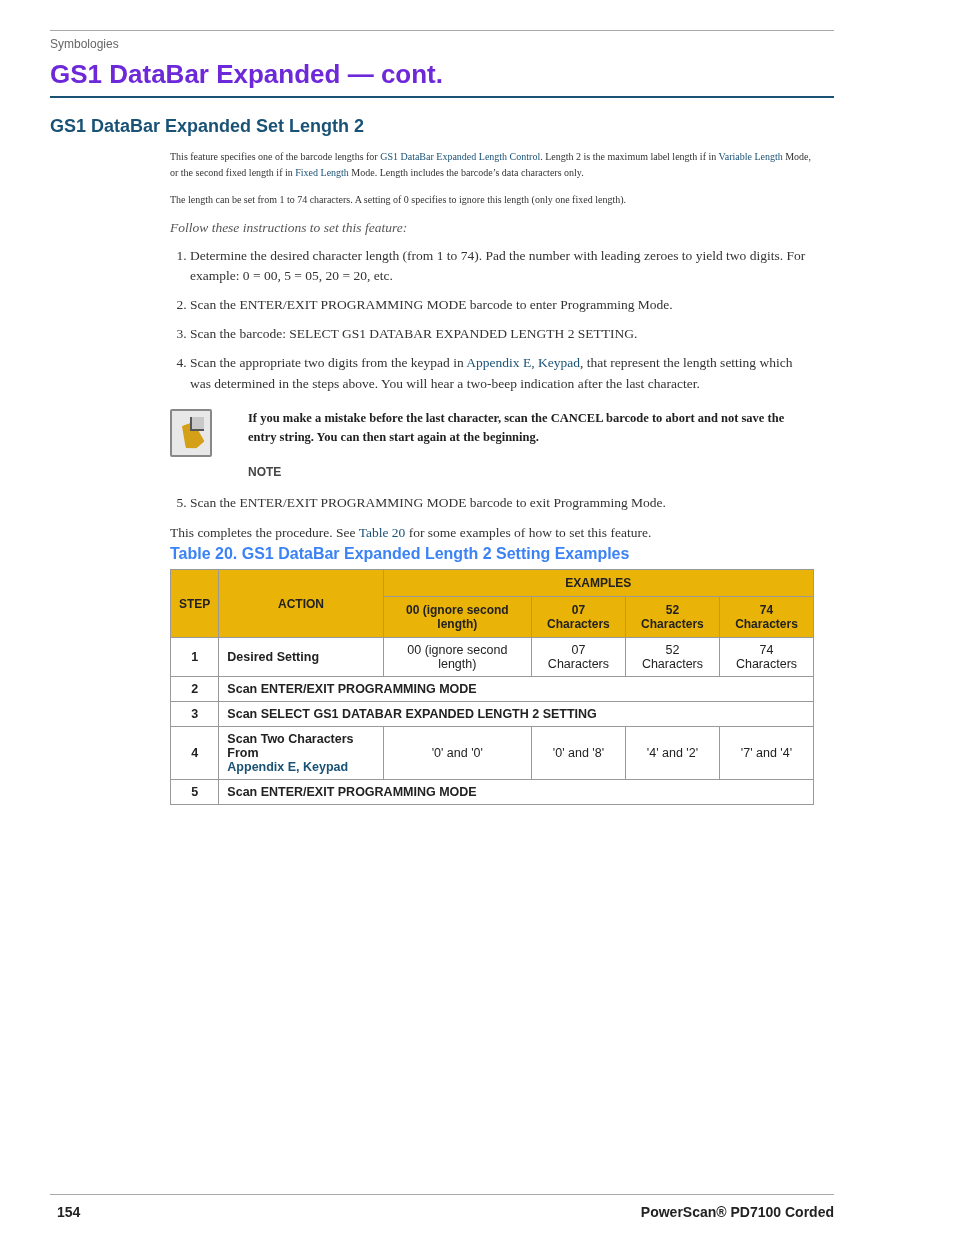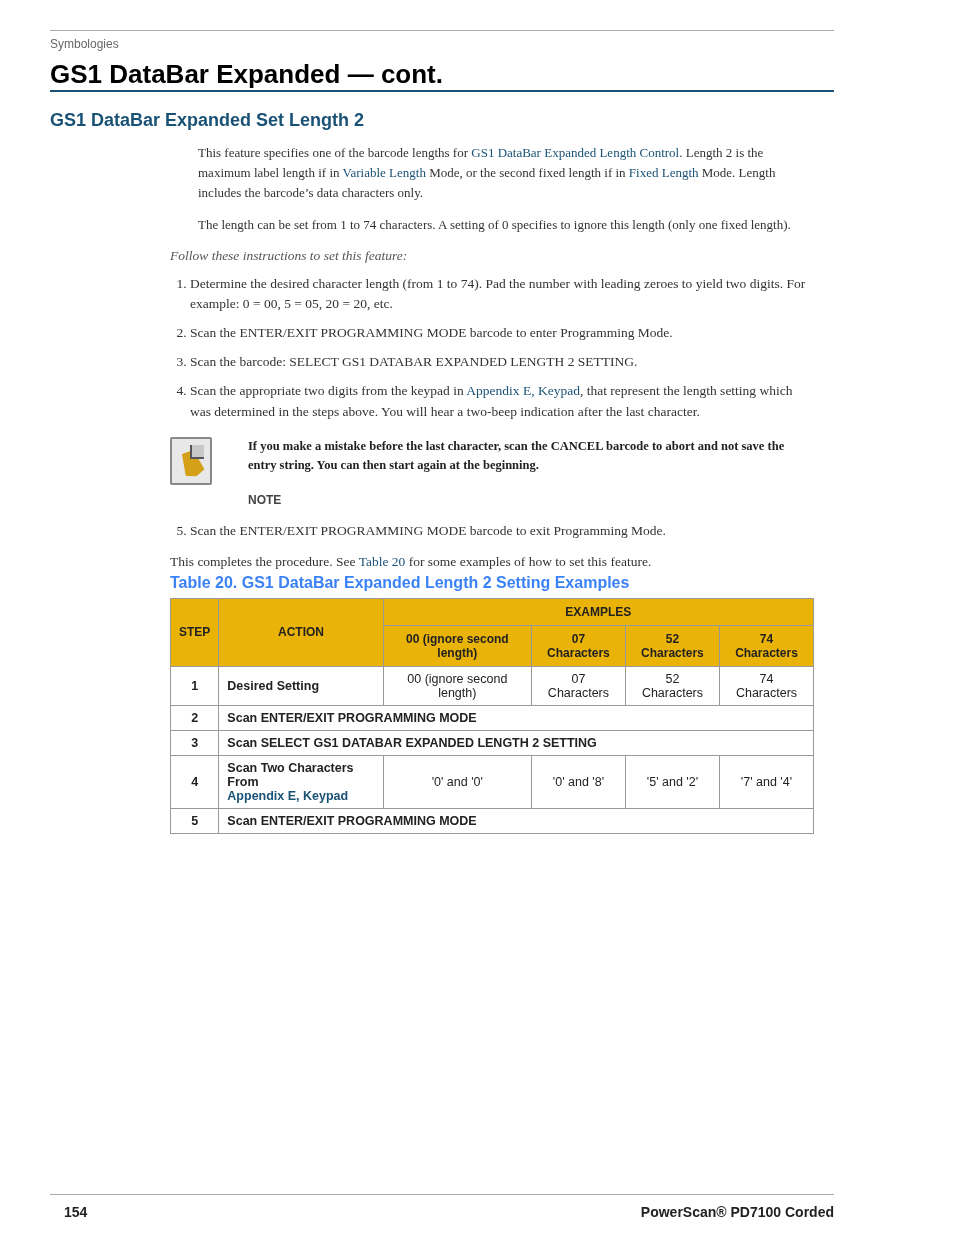--- a/index.html
+++ b/index.html
@@ -24,42 +24,42 @@
     }
     .breadcrumb {
       font-size: 12px;
       color: #666;
       margin-bottom: 8px;
       font-family: Arial, sans-serif;
     }
     h1.page-title {
       font-size: 26px;
       font-weight: bold;
-      color: #000000;
+      color: #6d28d9;
       border-bottom: 2px solid #1a5276;
+      padding-bottom: 6px;
       margin-bottom: 18px;
       font-family: Arial, sans-serif;
     }
     h2.section-title {
       font-size: 18px;
       font-weight: bold;
       color: #1a5276;
       margin-bottom: 12px;
       font-family: Arial, sans-serif;
     }
     .content-block {
       margin-left: 120px;
       margin-right: 20px;
     }
     .body-text {
-      font-size: 13px;
+      font-size: 10px;
       line-height: 1.55;
       color: #333;
       margin-bottom: 12px;
-      margin-left: 28px;
     }
     a.link-blue {
       color: #1a5276;
       text-decoration: none;
     }
     .follow-text {
       font-size: 13.5px;
       color: #555;
       margin-bottom: 10px;
       font-style: italic;
@@ -189,21 +189,21 @@
       bottom: 40px;
       left: 50px;
       right: 50px;
     }
     .footer-content {
       display: flex;
       justify-content: space-between;
       align-items: flex-start;
       position: absolute;
       bottom: 15px;
-      left: 64px;
+      left: 57px;
       right: 50px;
     }
     .footer-left {
       font-size: 14px;
       font-weight: bold;
       color: #222;
       font-family: Arial, sans-serif;
     }
     .footer-right {
       font-size: 14px;
@@ -296,21 +296,21 @@
         </tr>
         <tr>
           <td class="step-cell">3</td>
           <td class="span-cell" colspan="5">Scan SELECT GS1 DATABAR EXPANDED LENGTH 2 SETTING</td>
         </tr>
         <tr>
           <td class="step-cell">4</td>
           <td class="action-link">Scan Two Characters From <br><a class="link-blue">Appendix E, Keypad</a></td>
           <td class="center-cell">'0' and '0'</td>
           <td class="center-cell">'0' and '8'</td>
-          <td class="center-cell">'5' and '2'</td>
+          <td class="center-cell">'4' and '2'</td>
           <td class="center-cell">'7' and '4'</td>
         </tr>
         <tr>
           <td class="step-cell">5</td>
           <td class="span-cell" colspan="5">Scan ENTER/EXIT PROGRAMMING MODE</td>
         </tr>
       </tbody>
     </table>
   </div>
 

